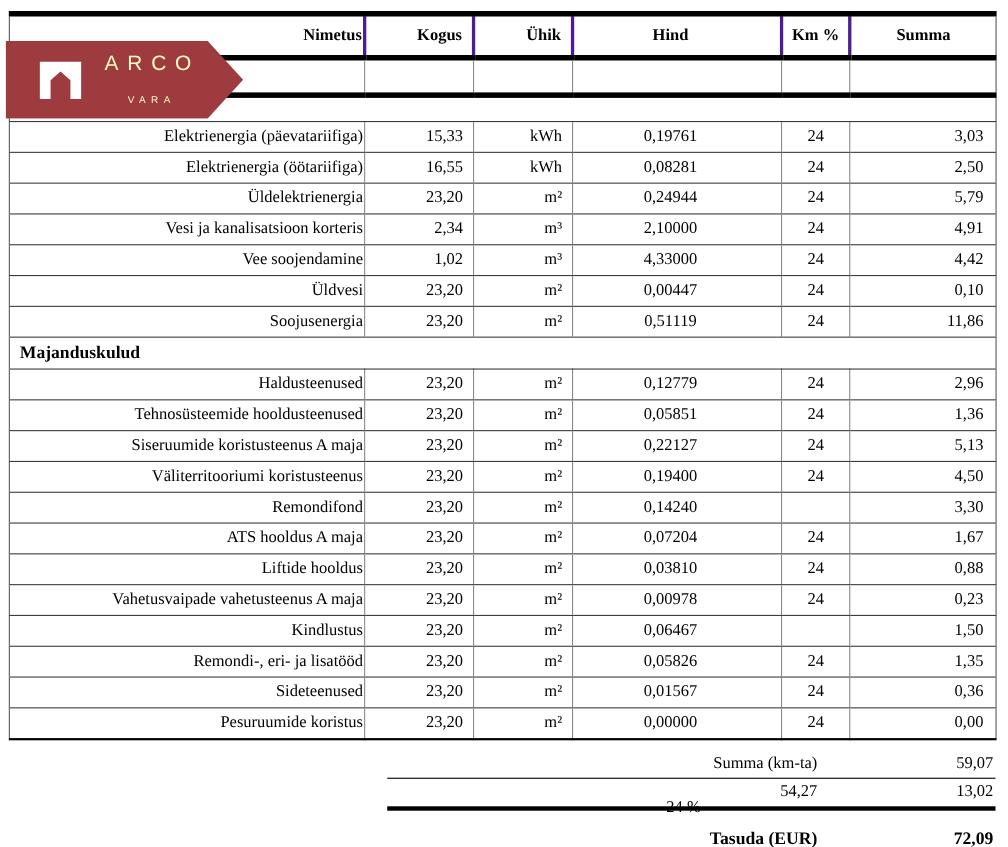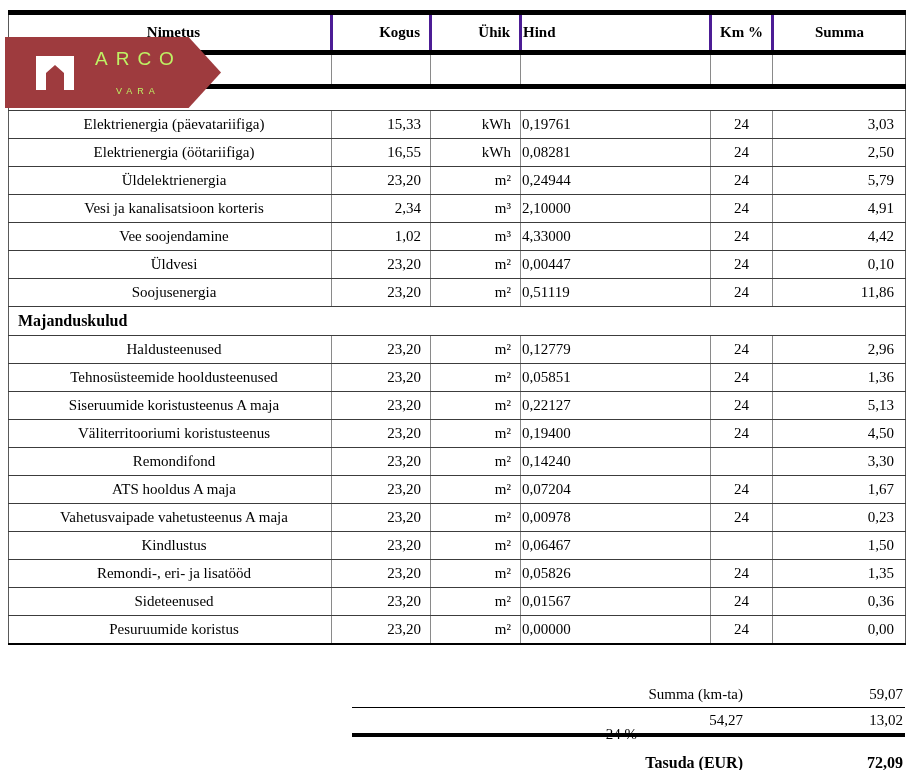--- a/index.html
+++ b/index.html
@@ -15,40 +15,40 @@
                   border-bottom:2px solid #000; }
   col.c0{width:323px} col.c1{width:99px} col.c2{width:90px}
   col.c3{width:190px} col.c4{width:62px} col.c5{width:133px}
 
   th { font-weight:bold; height:33px; vertical-align:middle;
        border-bottom:5px solid #000; border-left:3px solid #4c1d95; }
   td { height:25px; vertical-align:middle;
        border-bottom:1px solid #3c3c3c; border-left:1px solid #8a8a8a; }
   th:first-child, td:first-child { border-left:none; }
 
-  .a-left   { text-align:center;  padding-left:9px;  }
+  .a-left   { text-align:right;  padding-left:9px;  }
   .a-right  { text-align:right; padding-right:9px; }
-  .a-price  { text-align:left; padding-right:13px;}
+  .a-price  { text-align:center; padding-right:13px;}
   .a-center { text-align:center; }
   .a-sum    { text-align:right; padding-right:11px;}
   th.h-center { text-align:center; padding:0; }
 
   tr.blank-row td { height:27px; border-bottom:5px solid #000; }
   td.spacer-cell  { height:19px; border-bottom:1px solid #3c3c3c; }
   td.section-cell { font-weight:bold; font-size:16px; height:26px;
                     padding-left:9px; border-bottom:1px solid #3c3c3c; }
 
   
   .logo { position:absolute; left:5px; top:37px; width:216px; height:71px;
           background:#9e3b3e; z-index:5; display:flex; align-items:center;
           clip-path:polygon(0 0, 85% 0, 100% 50%, 85% 100%, 0 100%); }
   .logo-icon { margin-left:31px; line-height:0; }
   .logo-text { margin-left:17px; display:flex; flex-direction:column;
                align-items:center; font-family:"Liberation Sans", sans-serif;
-               color:#bef264; }
+               color:#fef9c3; }
   .logo-arco { font-size:19px; letter-spacing:8px; font-weight:400;
                line-height:17px; text-indent:4px; }
   .logo-vara { font-size:9px; letter-spacing:5px; margin-top:20px;
                line-height:9px; text-indent:3px; }
 
   
   .summary { position:absolute; left:352px; top:682px; width:553px;
              font-size:15px; }
   .sum-row { display:flex; align-items:center; height:25px; }
   .sum-row.subtotal { border-bottom:1px solid #000; }
@@ -197,20 +197,28 @@
           </tr>
           <tr>
             <td class="a-left">ATS hooldus A maja</td>
             <td class="a-right">23,20</td>
             <td class="a-right">m²</td>
             <td class="a-price">0,07204</td>
             <td class="a-center">24</td>
             <td class="a-sum">1,67</td>
           </tr>
           <tr>
+            <td class="a-left">Liftide hooldus</td>
+            <td class="a-right">23,20</td>
+            <td class="a-right">m²</td>
+            <td class="a-price">0,03810</td>
+            <td class="a-center">24</td>
+            <td class="a-sum">0,88</td>
+          </tr>
+          <tr>
             <td class="a-left">Vahetusvaipade vahetusteenus  A maja</td>
             <td class="a-right">23,20</td>
             <td class="a-right">m²</td>
             <td class="a-price">0,00978</td>
             <td class="a-center">24</td>
             <td class="a-sum">0,23</td>
           </tr>
           <tr>
             <td class="a-left">Kindlustus</td>
             <td class="a-right">23,20</td>

